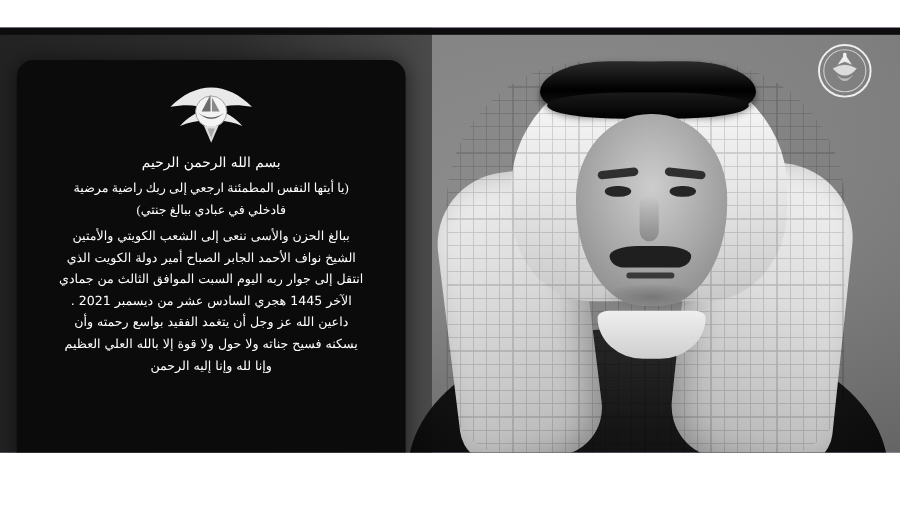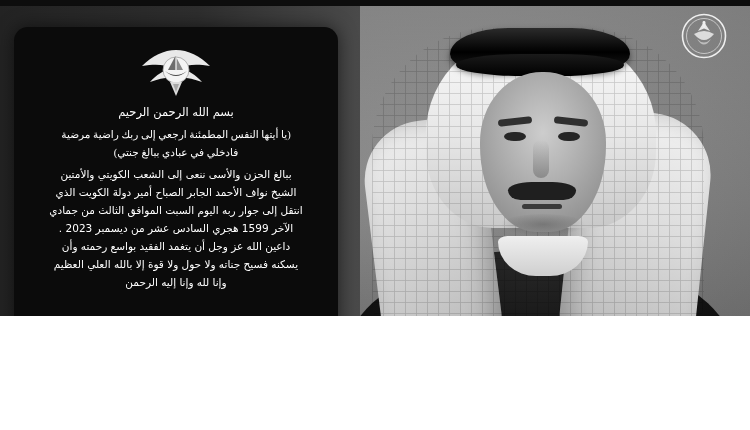--- a/index.html
+++ b/index.html
@@ -10,23 +10,24 @@
   body {
     width: 750px;
     height: 430px;
     overflow: hidden;
     font-family: "DejaVu Sans", sans-serif;
   }
 
   .canvas {
     position: relative;
     width: 750px;
-    height: 316px;
+    height: 354px;
     background: #4c1d95;
     overflow: hidden;
+    margin-top: 23px;
   }
 
   
   .photo {
     position: absolute;
     left: 0; top: 0;
     width: 750px; height: 430px;
     background:
       
       radial-gradient(ellipse 110% 100% at 60% 45%, rgba(255,255,255,0.05) 0%, rgba(0,0,0,0.35) 100%),
@@ -321,21 +322,21 @@
     </div>
 
     <div class="card-text">
       <p class="line-basmala">بسم الله الرحمن الرحيم</p>
       <p class="line-ayah">(يا أيتها النفس المطمئنة ارجعي إلى ربك راضية مرضية</p>
       <p class="line-ayah">فادخلي في عبادي ببالغ جنتي)</p>
       <div class="spacer-sm"></div>
       <p>ببالغ الحزن والأسى ننعى إلى الشعب الكويتي والأمتين</p>
       <p>الشيخ نواف الأحمد الجابر الصباح أمير دولة الكويت الذي</p>
       <p>انتقل إلى جوار ربه اليوم السبت الموافق الثالث من جمادي</p>
-      <p>الآخر 1599 هجري السادس عشر من ديسمبر 2023 .</p>
+      <p>الآخر 1445 هجري السادس عشر من ديسمبر 2021 .</p>
       <p>داعين الله عز وجل أن يتغمد الفقيد بواسع رحمته وأن</p>
       <p>يسكنه فسيح جناته ولا حول ولا قوة إلا بالله العلي العظيم</p>
       <p>وإنا لله وإنا إليه الرحمن</p>
     </div>
 
   </div>
 
 </div>
 
 </body></html>

